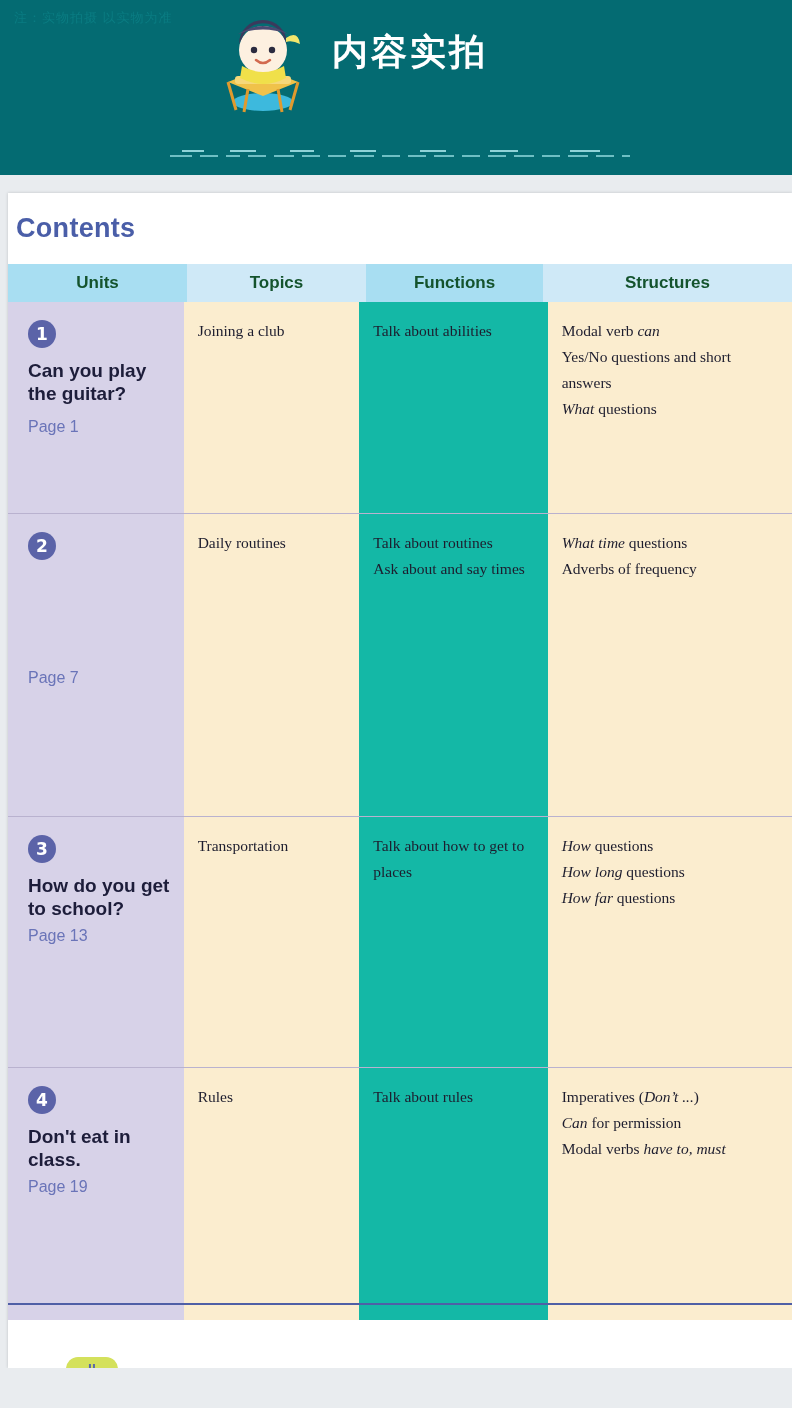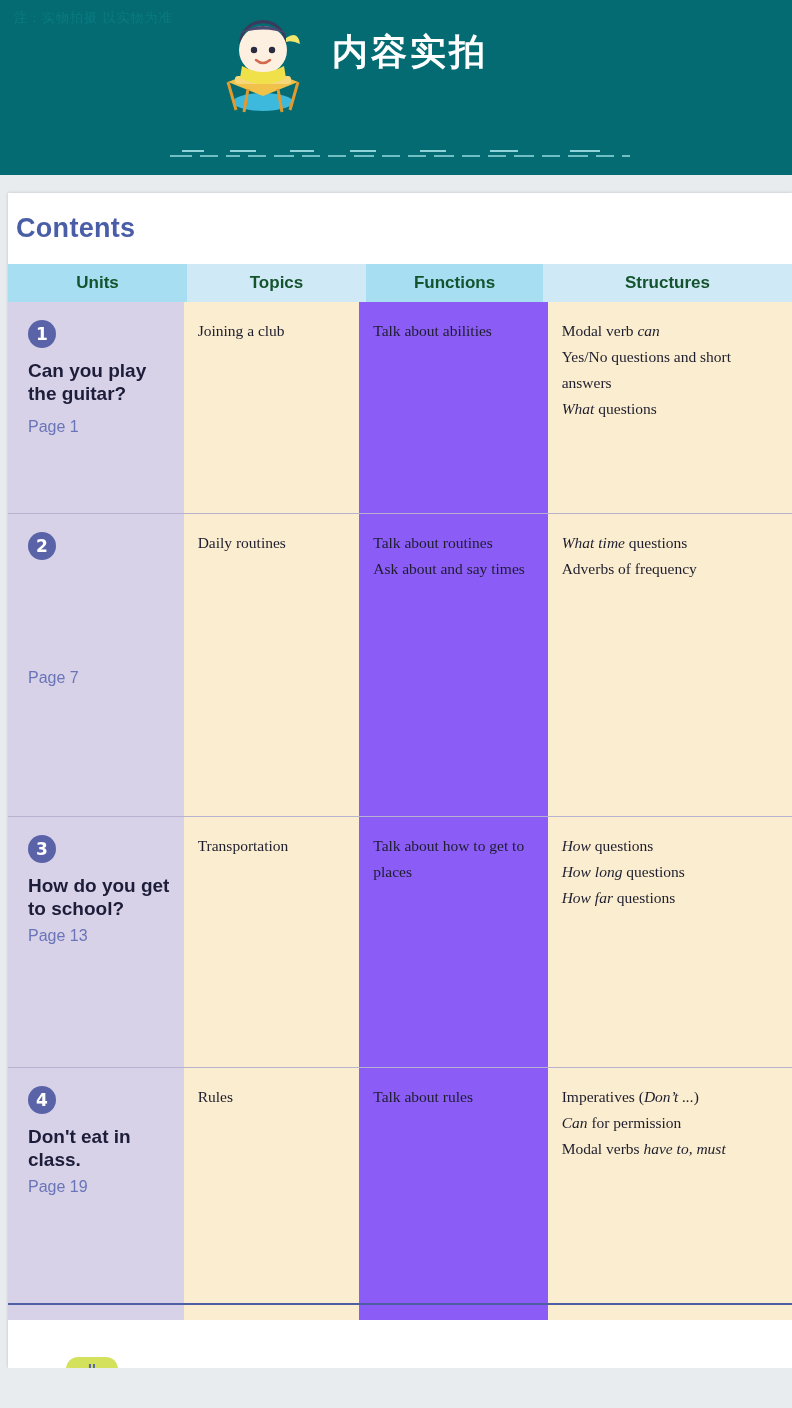--- a/index.html
+++ b/index.html
@@ -122,21 +122,21 @@
     background: #d7d2e8;
     position: relative;
   }
   .cell-topics {
     width: 179px;
     background: #fbedcf;
     position: relative;
   }
   .cell-functions {
     width: 192px;
-    background: #8b5cf6;
+    background: #14b8a6;
     position: relative;
   }
   .cell-structures {
     width: 249px;
     background: #fbedcf;
     position: relative;
   }
 
   .unit-badge {
     position: absolute;

